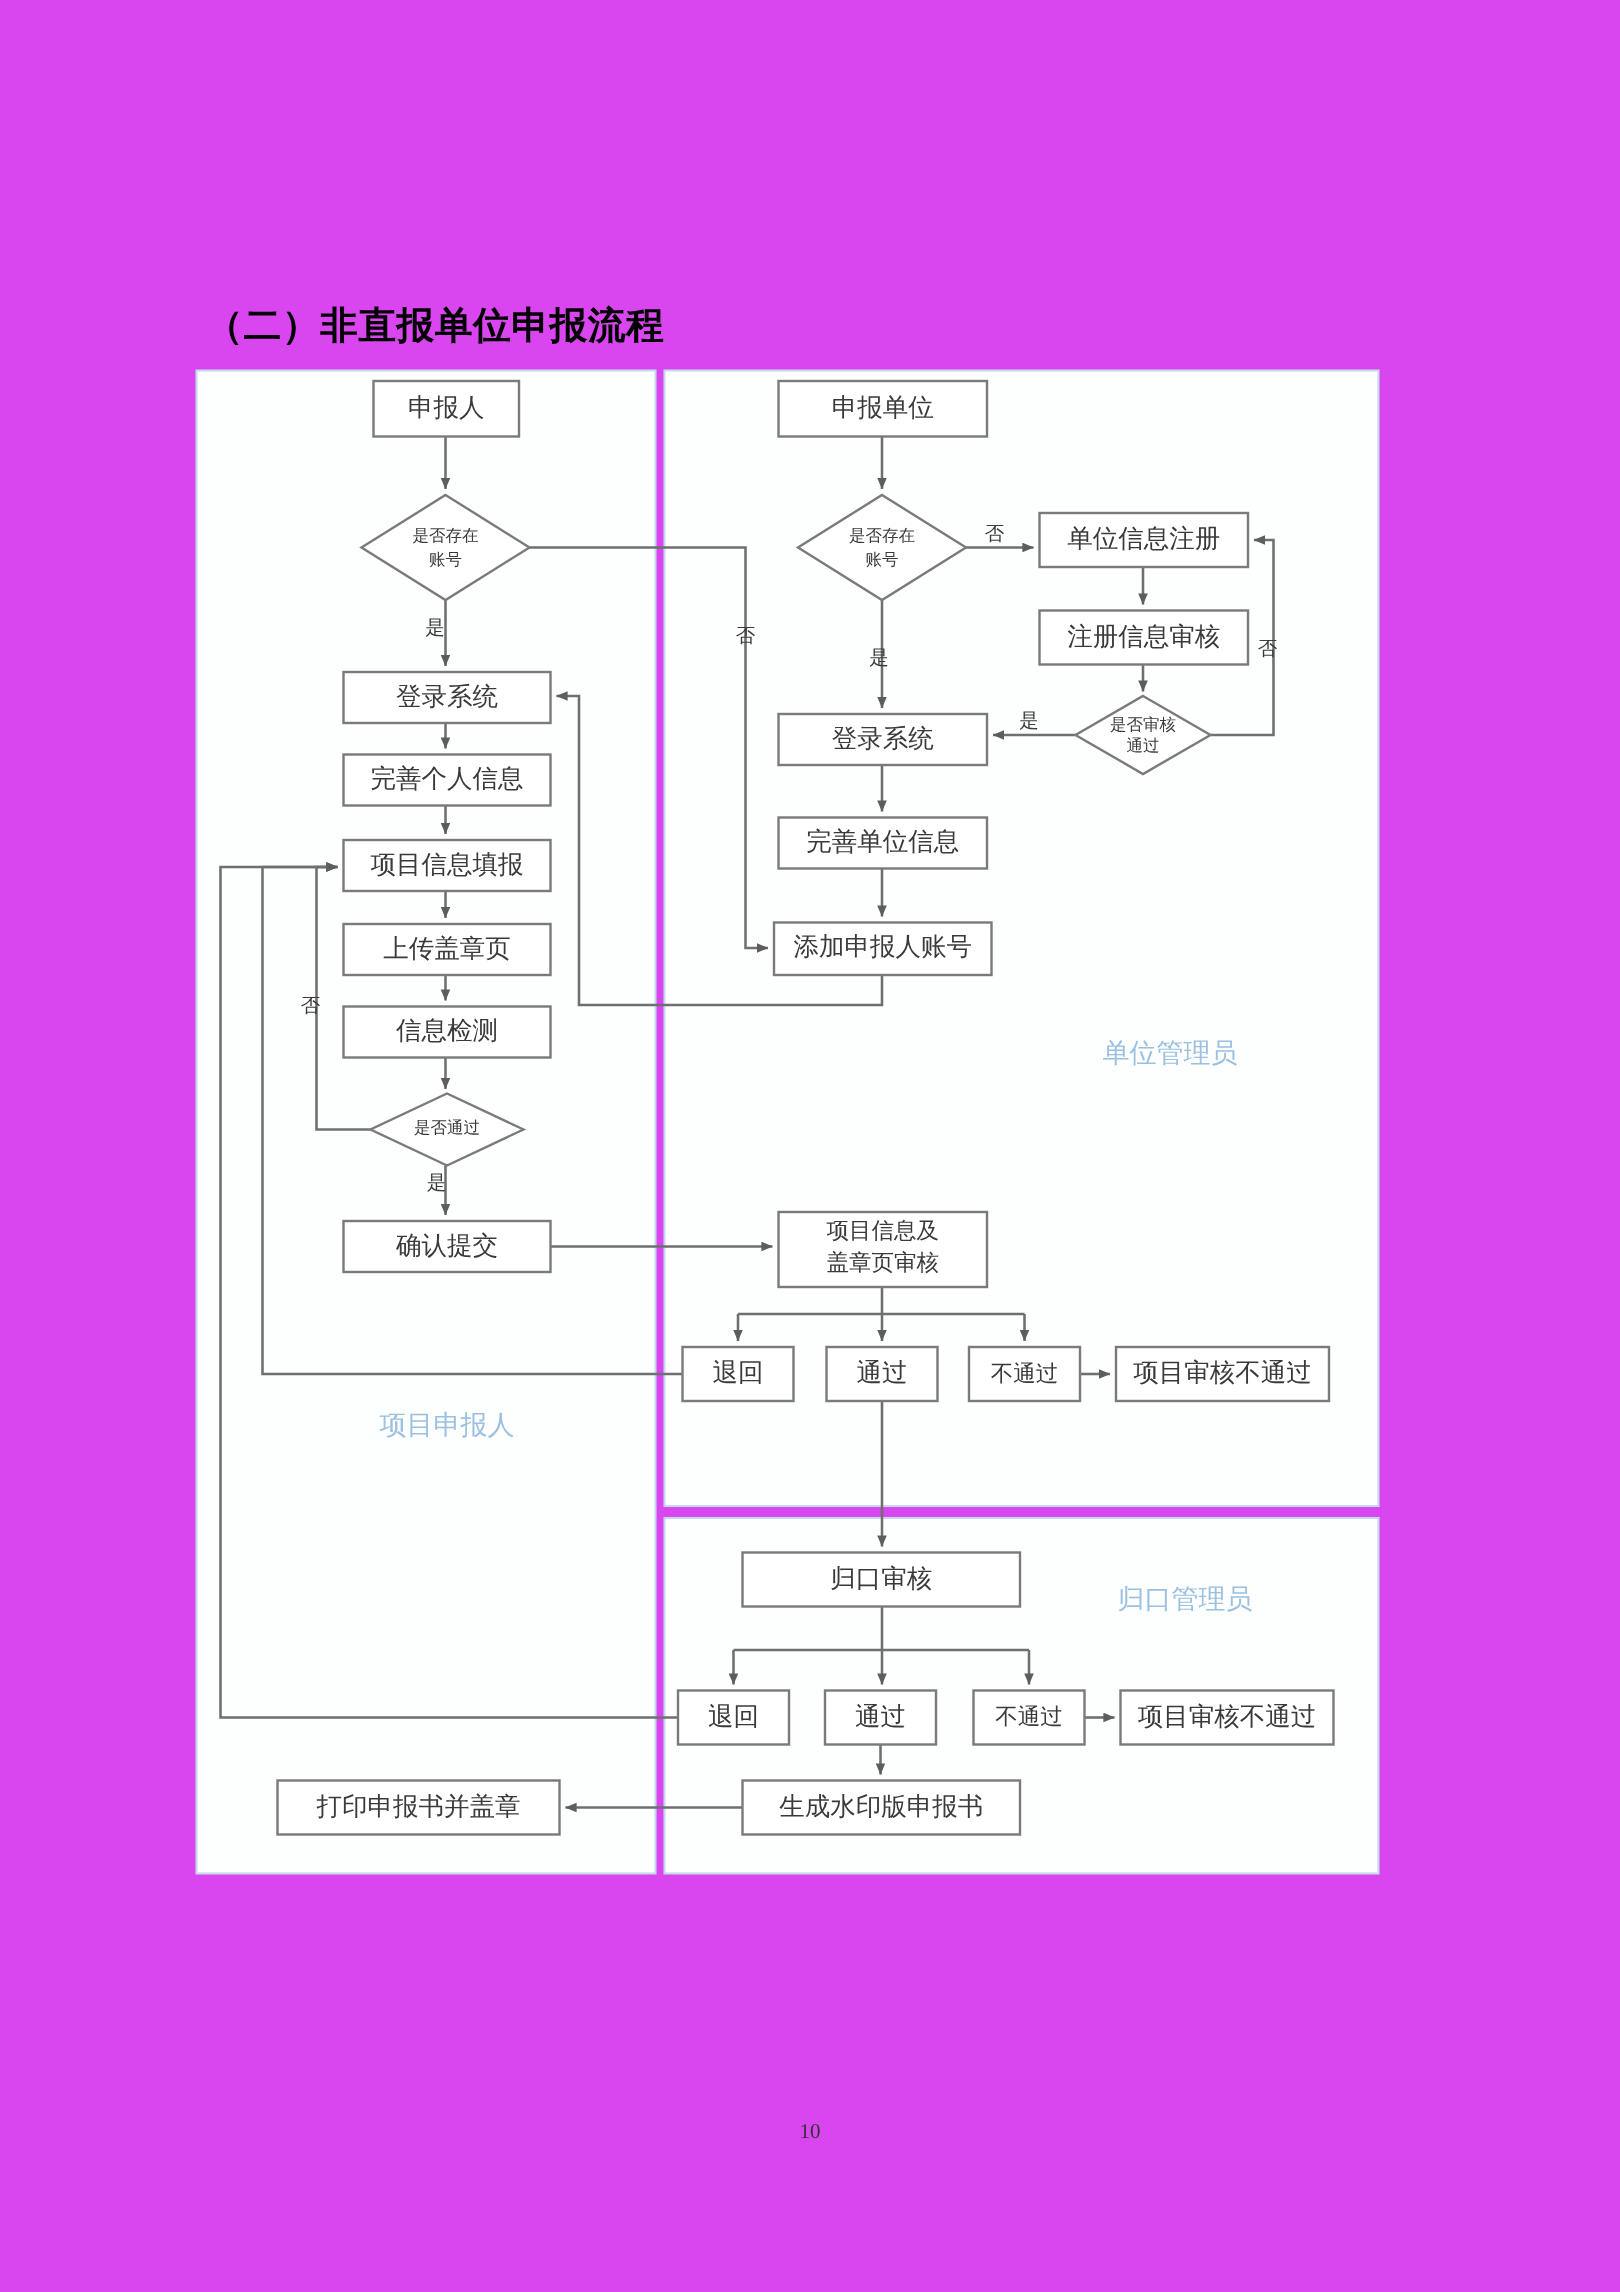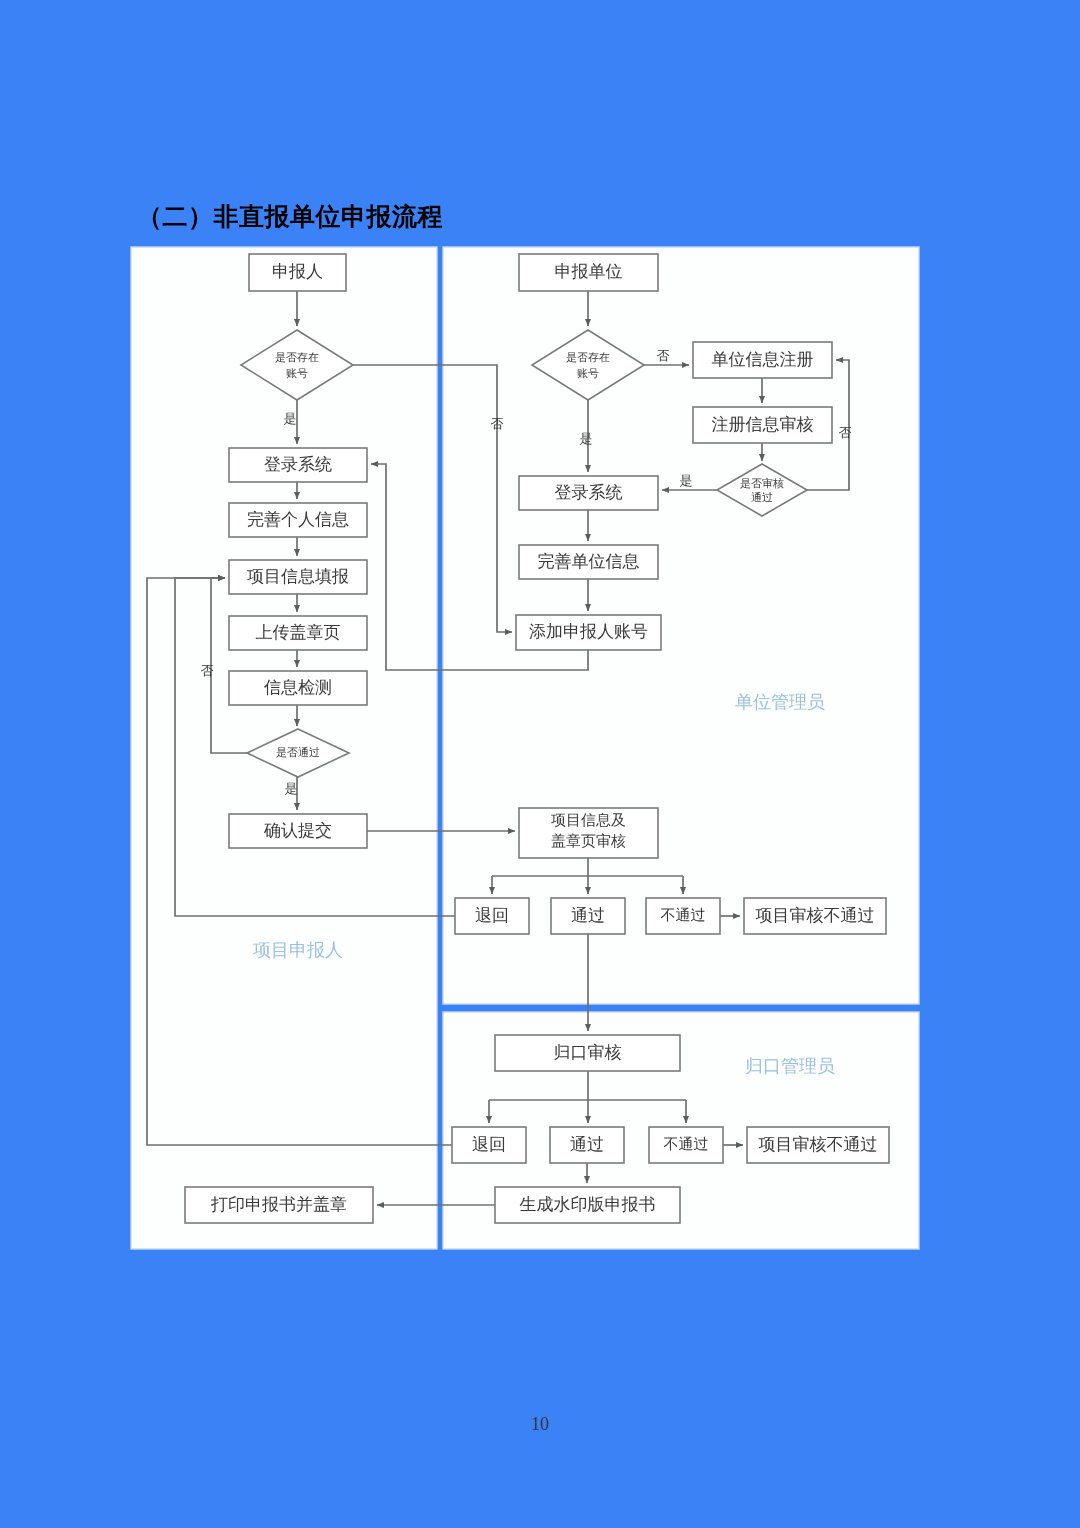--- a/index.html
+++ b/index.html
@@ -1,30 +1,30 @@
 <!DOCTYPE html>
 <html><head>
 <meta charset="utf-8">
 <style>
   html,body{margin:0;padding:0;background:#ffffff;}
   body{
     width:1080px;height:1528px;
     font-family:"Liberation Serif","DejaVu Serif",serif;
     position:relative;overflow:hidden;
   }
-  #page{position:absolute;inset:0;background:#3b82f6;}
+  #page{position:absolute;inset:0;background:#d946ef;}
   #title{
     position:absolute;left:137px;top:200px;
     font-family:"Liberation Sans","DejaVu Sans",sans-serif;
     font-weight:bold;font-size:25px;color:#000;letter-spacing:0.5px;
     white-space:nowrap;
   }
   #pagenum{
     position:absolute;left:0;right:0;top:1414px;text-align:center;
-    font-size:18px;color:#333;
+    font-size:14px;color:#333;
     font-family:"Liberation Serif","DejaVu Serif",serif;
   }
   svg{position:absolute;left:0;top:0;}
   .lane{fill:#fdfefe;stroke:#c6d9ec;stroke-width:1.4;}
   .nodebox{fill:#ffffff;stroke:#7a7a7a;stroke-width:1.6;}
   .diamond{fill:#ffffff;stroke:#7a7a7a;stroke-width:1.6;}
   .conn{stroke:#6f6f6f;stroke-width:1.7;fill:none;}
   .nodetext{
     font-family:"Liberation Serif","DejaVu Serif",serif;
     font-size:17px;fill:#3a3a3a;text-anchor:middle;dominant-baseline:middle;

